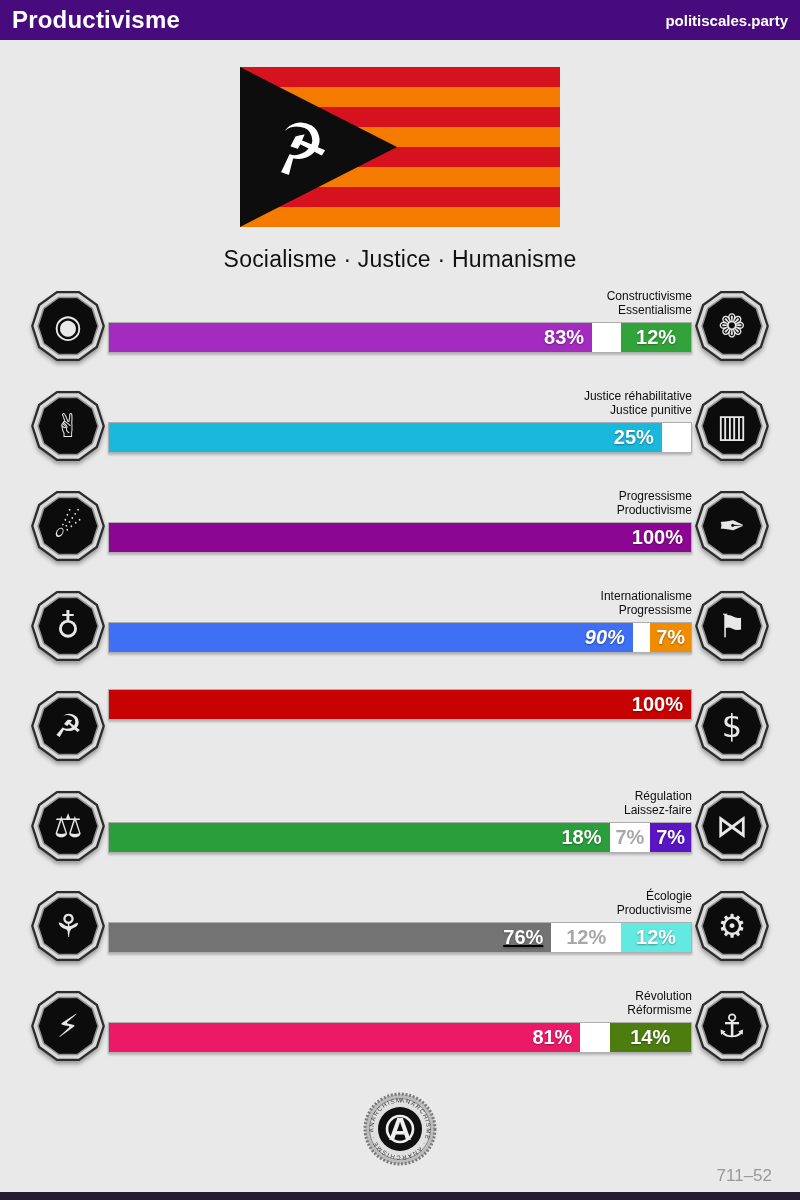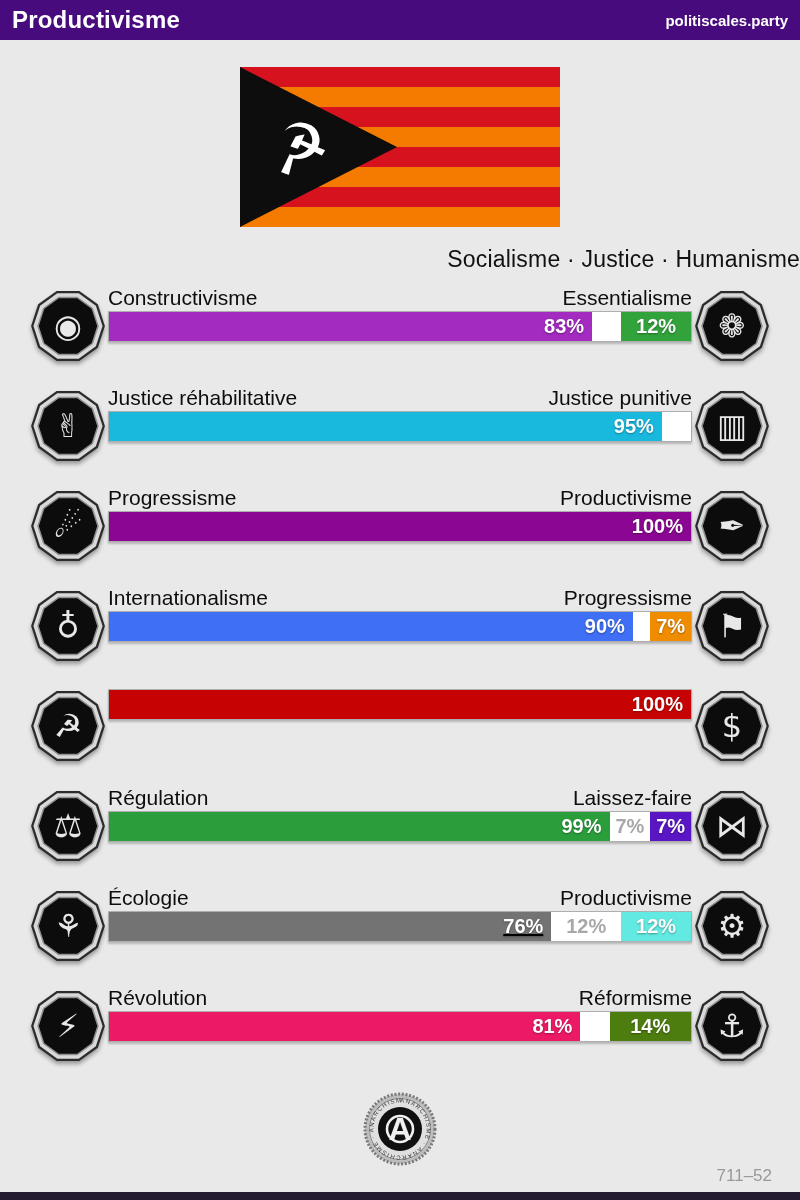--- a/index.html
+++ b/index.html
@@ -18,28 +18,28 @@
     display:flex;align-items:center;justify-content:space-between;
     padding:0 12px;
   }
   .header .app-title{font-size:24px;font-weight:bold;letter-spacing:.2px}
   .header .site{font-size:15px;font-weight:bold;cursor:pointer}
   
   .flag-wrap{width:320px;margin:27px auto 0}
   .flag-wrap svg{display:block;width:320px;height:160px}
   
   .tagline{
-    text-align:right;font-size:23px;color:#111;margin-top:19px;letter-spacing:.2px;
+    text-align:center;font-size:23px;color:#111;margin-top:19px;letter-spacing:.2px;
   }
   
   .rows{margin-top:10px}
   .axis-row{position:relative;height:100px;padding:6px 108px 0}
   .axis-labels{
     display:flex;justify-content:space-between;align-items:flex-end;
-    height:21px;font-size:21px;color:#0d0d0d;margin-bottom:1px;
+    height:21px;font-size:12px;color:#0d0d0d;margin-bottom:12px;flex-direction:column;
   }
   .bar-track{
     height:31px;background:#ffffff;border:1px solid #aeaeae;
     display:flex;box-shadow:0 2px 2px rgba(0,0,0,.22);
   }
   .seg{height:100%;position:relative}
   .pct{
     display:block;line-height:29px;font-size:20px;font-weight:bold;color:#fff;
     text-shadow:0 1px 2px rgba(0,0,0,.35);white-space:nowrap;
   }
@@ -135,21 +135,21 @@
       </svg>
       <span class="glyph">✌</span>
     </div>
     <div class="axis-main">
       <div class="axis-labels">
         <span class="axis-label">Justice réhabilitative</span>
         <span class="axis-label">Justice punitive</span>
       </div>
       <div class="bar-track">
         <div class="seg seg-left" style="width: 95%; background: rgb(25, 185, 221);">
-            <span class="pct">95%</span>
+            <span class="pct">25%</span>
           </div>
         <div class="seg seg-neutral" style="width: 5%;">
             <span class="pct neutral"></span>
           </div>
 
       </div>
     </div>
     <div class="badge badge-right">
       <svg viewBox="0 0 100 100">
         <polygon class="deca-outer" points="97,50 88,22.4 64.5,5.3 35.5,5.3 12,22.4 3,50 12,77.6 35.5,94.7 64.5,94.7 88,77.6"></polygon>
@@ -195,21 +195,21 @@
         <polygon class="deca-inner" points="89.5,50 81.9,26.8 62.2,12.4 37.8,12.4 18.1,26.8 10.5,50 18.1,73.2 37.8,87.6 62.2,87.6 81.9,73.2"></polygon>
       </svg>
       <span class="glyph">♁</span>
     </div>
     <div class="axis-main">
       <div class="axis-labels">
         <span class="axis-label">Internationalisme</span>
         <span class="axis-label">Progressisme</span>
       </div>
       <div class="bar-track">
-        <div class="seg seg-left" style="width: 90%; background: rgb(62, 111, 244);">
+        <div class="seg seg-left" style="width: 90%; background: rgb(62, 111, 244); font-style: italic;">
             <span class="pct">90%</span>
           </div>
         <div class="seg seg-neutral" style="width: 3%;">
             <span class="pct neutral"></span>
           </div>
         <div class="seg seg-right" style="width: 7%; background: rgb(240, 140, 0);">
             <span class="pct">7%</span>
           </div>
       </div>
     </div>
@@ -255,21 +255,21 @@
       </svg>
       <span class="glyph">⚖</span>
     </div>
     <div class="axis-main">
       <div class="axis-labels">
         <span class="axis-label">Régulation</span>
         <span class="axis-label">Laissez-faire</span>
       </div>
       <div class="bar-track">
         <div class="seg seg-left" style="width: 86%; background: rgb(43, 158, 60);">
-            <span class="pct">99%</span>
+            <span class="pct">18%</span>
           </div>
         <div class="seg seg-neutral" style="width: 7%;">
             <span class="pct neutral">7%</span>
           </div>
         <div class="seg seg-right" style="width: 7%; background: rgb(90, 22, 196);">
             <span class="pct">7%</span>
           </div>
       </div>
     </div>
     <div class="badge badge-right">

